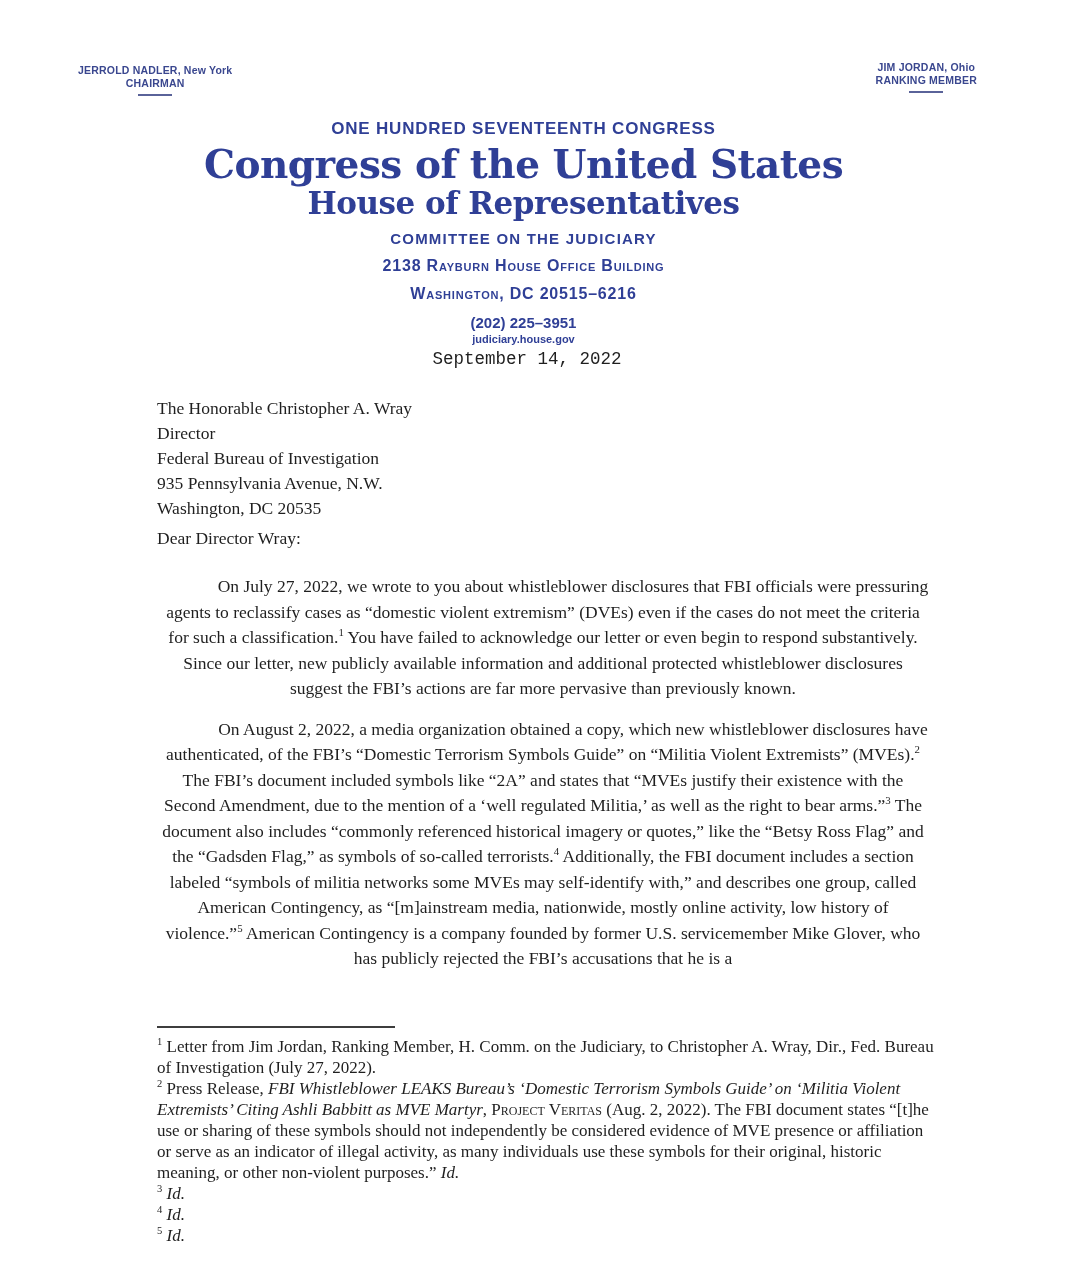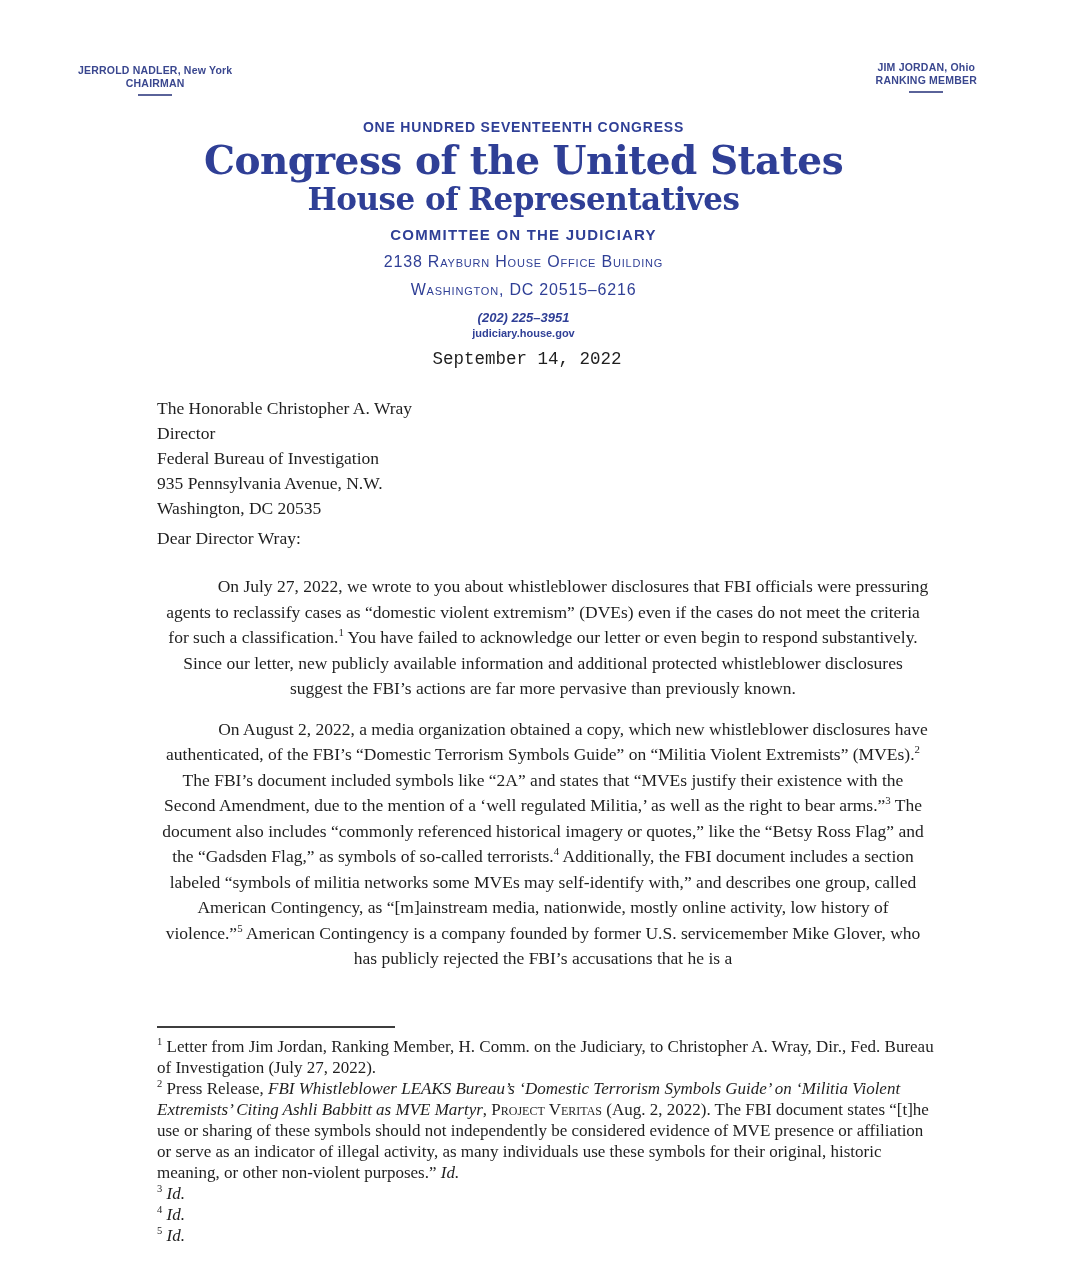--- a/index.html
+++ b/index.html
@@ -37,21 +37,21 @@
   .letterhead {
     position: absolute;
     top: 119px;
     left: 0;
     width: 100%;
     text-align: center;
     color: #2f3f96;
   }
   .session {
     font-family: "Liberation Sans", sans-serif;
-    font-size: 14px;
+    font-size: 17px;
     font-weight: 600;
     letter-spacing: 0.8px;
   }
   .congress-title {
     font-family: "DejaVu Serif", serif;
     font-size: 39px;
     font-weight: 700;
     line-height: 1.05;
     margin-top: 5px;
     letter-spacing: -0.5px;
@@ -68,30 +68,29 @@
     font-family: "Liberation Sans", sans-serif;
     font-size: 15px;
     font-weight: 600;
     letter-spacing: 1.2px;
     margin-top: 11px;
   }
   .lh-addr {
     font-family: "Liberation Sans", sans-serif;
     font-variant: small-caps;
     font-size: 16px;
-    font-weight: 400;
+    font-weight: 700;
     letter-spacing: 0.8px;
     margin-top: 10px;
   }
   .lh-phone {
     font-family: "Liberation Sans", sans-serif;
-    font-size: 13px;
+    font-size: 15px;
     font-weight: 600;
     margin-top: 11px;
-    font-style: italic;
   }
   .lh-web {
     font-family: "Liberation Sans", sans-serif;
     font-size: 11px;
     font-weight: 700;
     margin-top: 2px;
   }
 
   
   .letter-date {

